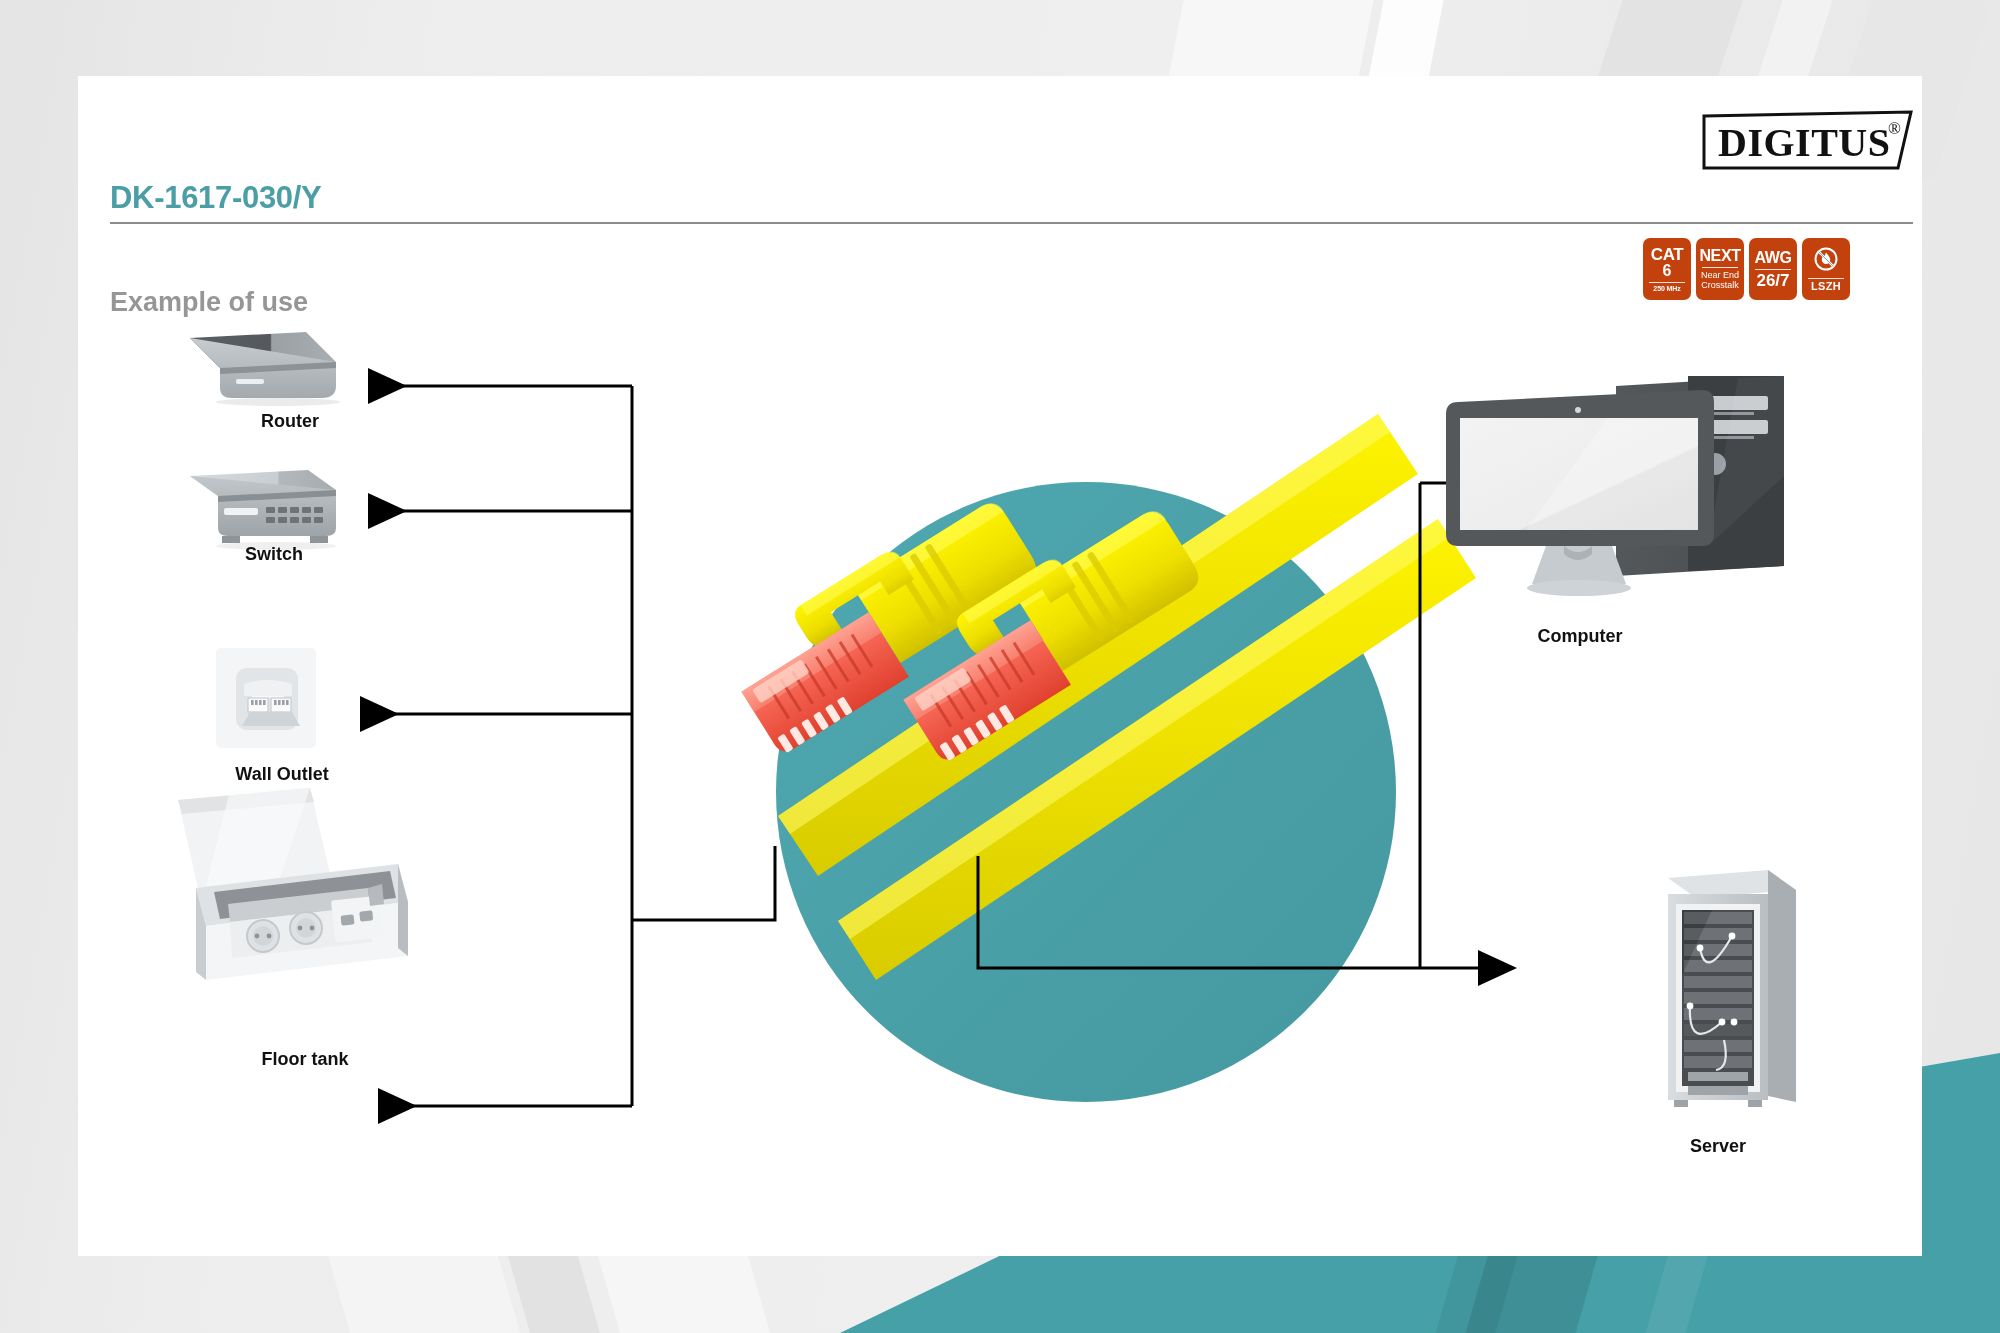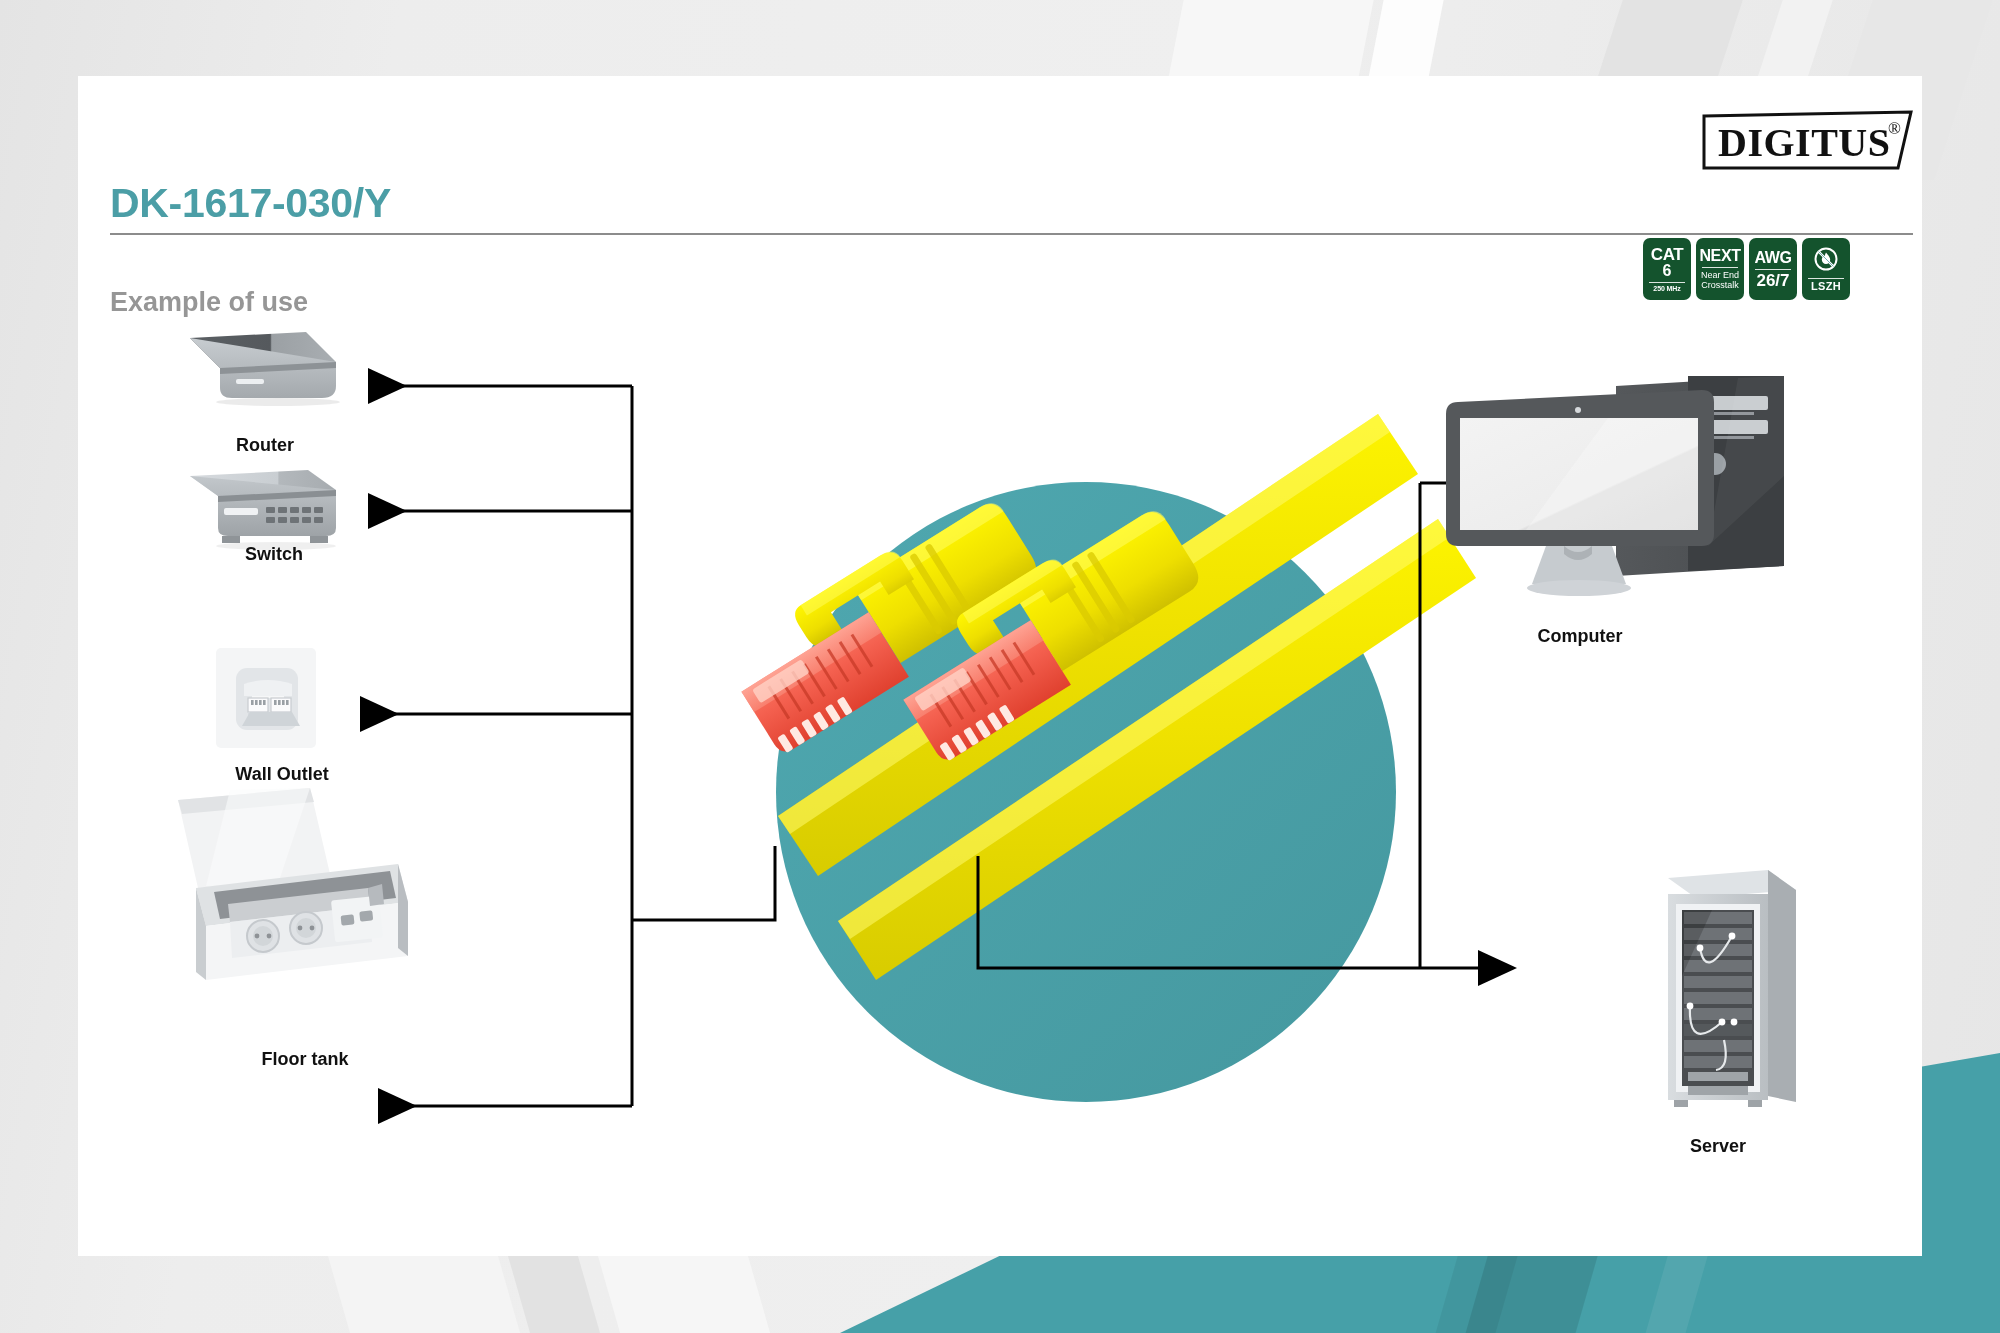--- a/index.html
+++ b/index.html
@@ -40,30 +40,30 @@
   
   .logo{
     position:absolute;left:1702px;top:110px;width:212px;height:62px;
   }
   .logo svg{display:block;}
 
   
   .title-row{position:absolute;left:110px;top:180px;width:1803px;}
   .title-line{display:flex;align-items:baseline;}
   .sku{
-    font-size:41px;font-weight:bold;color:#4b9ea6;letter-spacing:-0.3px;
+    font-size:31px;font-weight:bold;color:#4b9ea6;letter-spacing:-0.3px;
   }
   .sku-sep{width:18px;}
   .subtitle{font-size:29px;color:#1a1a1a;font-weight:400;}
   .title-rule{margin-top:6px;height:2px;background:#8c8c8c;width:1803px;}
 
   
   .badges{position:absolute;left:1643px;top:238px;display:flex;gap:5px;}
   .badge{
-    width:48px;height:62px;border-radius:7px;background:#14532d;
+    width:48px;height:62px;border-radius:7px;background:#c2410c;
     color:#ffffff;display:flex;flex-direction:column;align-items:center;
     justify-content:center;line-height:1;text-align:center;
   }
   .badge .b-main{font-size:17px;font-weight:bold;letter-spacing:-0.4px;}
   .badge .b-sub{font-size:16px;font-weight:bold;}
   .badge .b-div{width:36px;height:1px;background:rgba(255,255,255,.85);margin:3px 0 2px;}
   .badge .b-small{font-size:7px;font-weight:bold;letter-spacing:-0.1px;}
   .badge .b-two{font-size:9px;font-weight:normal;line-height:1.15;}
   .badge-next .b-main{font-size:16px;}
   .badge-awg .b-main{font-size:16px;}
@@ -463,19 +463,19 @@
         <circle cx="1612" cy="930" r="3.4"></circle>
         <circle cx="1644" cy="946" r="3.4"></circle>
         <circle cx="1656" cy="946" r="3.4"></circle>
       </g>
 
       <rect x="1596" y="1024" width="14" height="7" fill="#9ea3a7"></rect>
       <rect x="1670" y="1024" width="14" height="7" fill="#9ea3a7"></rect>
     </g>
   </svg>
 
-  <div class="dev-label" style="left:187px;top:335px;margin-top:24px;">Router</div>
+  <div class="dev-label" style="left:212px;top:335px;">Router</div>
   <div class="dev-label" style="left:196px;top:468px;">Switch</div>
   <div class="dev-label" style="left:188px;top:688px;margin-left:16px;">Wall Outlet</div>
   <div class="dev-label" style="left:215px;top:973px;margin-left:12px;">Floor tank</div>
   <div class="dev-label" style="left:1502px;top:550px;">Computer</div>
   <div class="dev-label" style="left:1640px;top:1060px;">Server</div>
 </div>
 
 </body></html>

